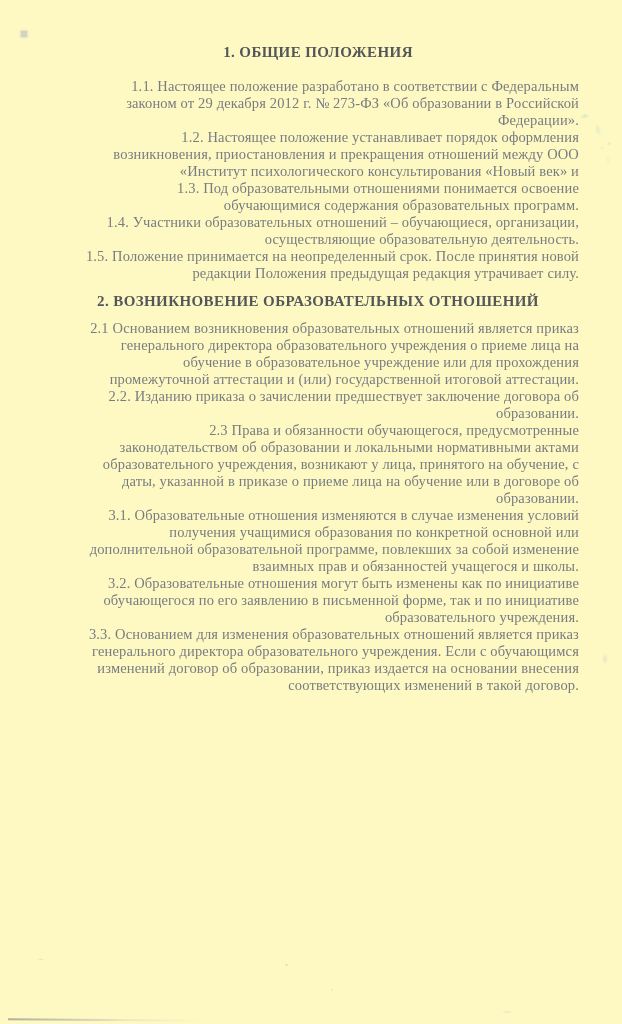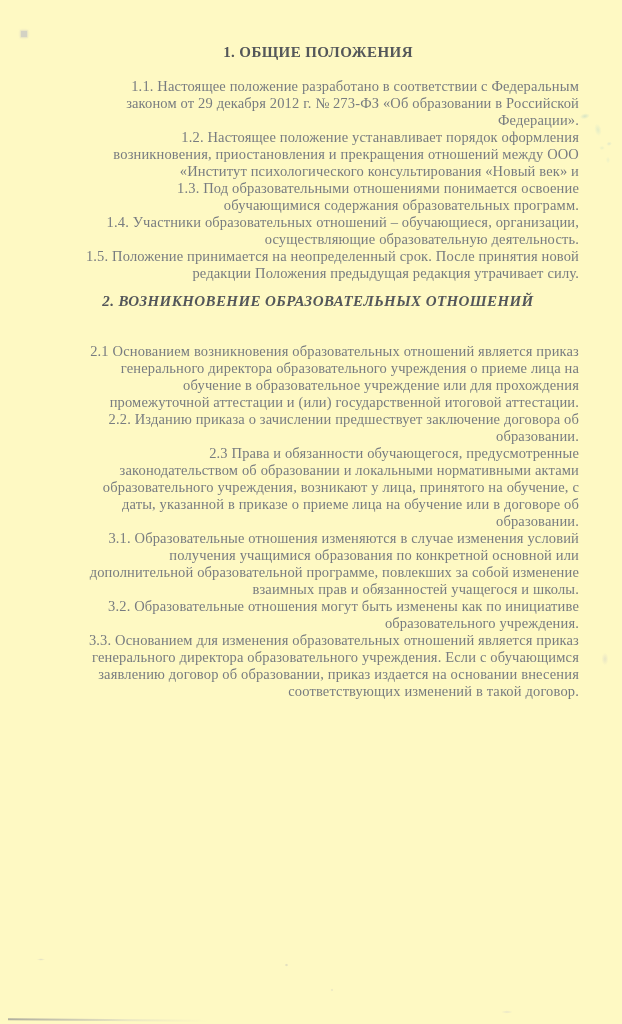--- a/index.html
+++ b/index.html
@@ -33,21 +33,21 @@
     text-align: center;
     font-weight: bold;
     color: #54575a;
     font-size: 15px;
     letter-spacing: 0.4px;
     white-space: nowrap;
     height: 17px;
     line-height: 17px;
   }
   .sec1 .heading { margin: 0 0 17px 0; }
-  .sec2 .heading { margin: 11px 0 33px 0; font-style: italic; }
+  .sec2 .heading { margin: 11px 0 10px 0; }
   .sec3 .heading { margin: 28px 0 14px 0; }
   .line {
     white-space: nowrap;
     height: 17px;
     line-height: 17px;
     text-align: right;
   }
   
   .artifact { position: absolute; pointer-events: none; }
   .speck-tl {
@@ -148,22 +148,23 @@
         </div>
     </div>
 
     <div class="section sec3">
       <div class="para-lines">
           <div class="line">3.1. Образовательные отношения изменяются в случае изменения условий</div>
           <div class="line">получения учащимися образования по конкретной основной или</div>
           <div class="line">дополнительной образовательной программе, повлекших за собой изменение</div>
           <div class="line">взаимных прав и обязанностей учащегося и школы.</div>
           <div class="line">3.2. Образовательные отношения могут быть изменены как по инициативе</div>
+          <div class="line">обучающегося по его заявлению в письменной форме, так и по инициативе</div>
           <div class="line">образовательного учреждения.</div>
           <div class="line">3.3. Основанием для изменения образовательных отношений является приказ</div>
           <div class="line">генерального директора образовательного учреждения. Если с обучающимся</div>
-          <div class="line">заявлению договор об образовании, приказ издается на основании внесения</div>
+          <div class="line">изменений договор об образовании, приказ издается на основании внесения</div>
           <div class="line">соответствующих изменений в такой договор.</div>
         </div>
     </div>
 
   </div>
 </div>
 
 </body></html>

